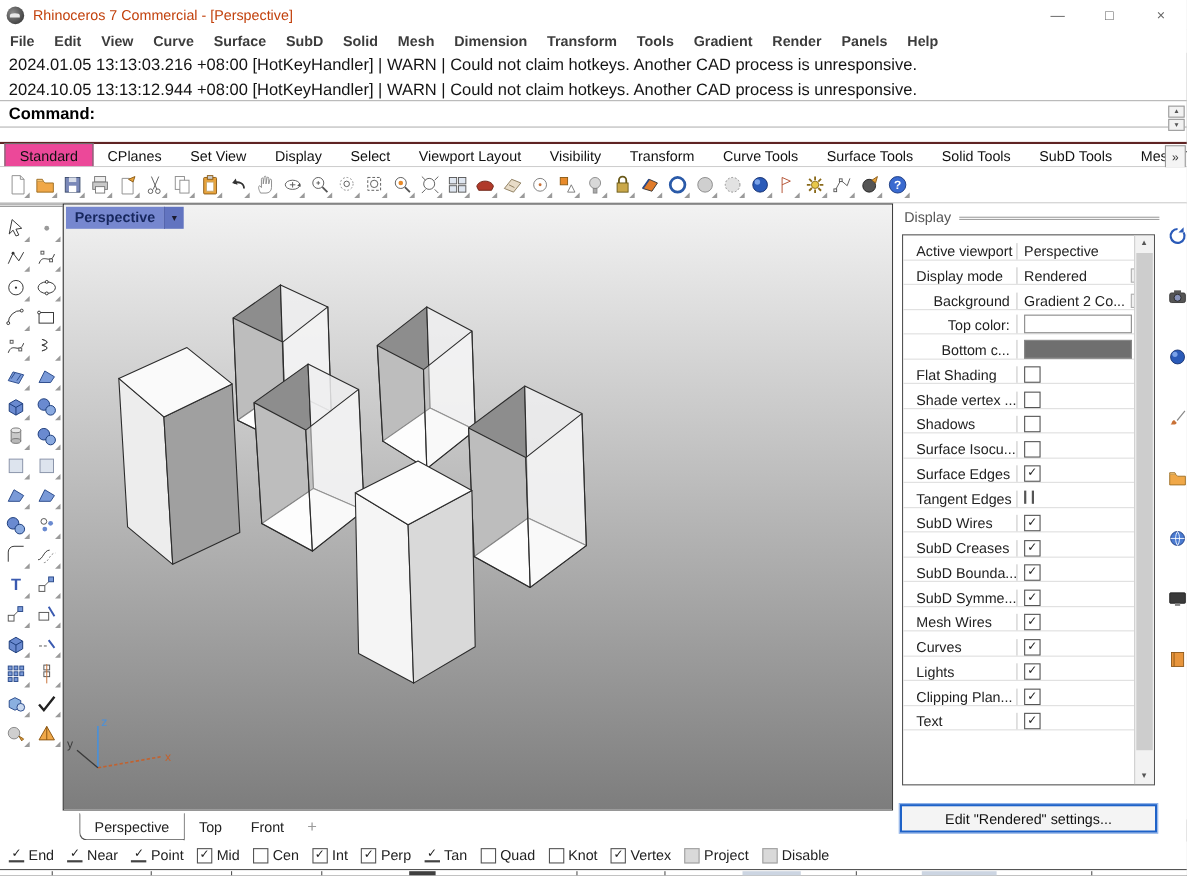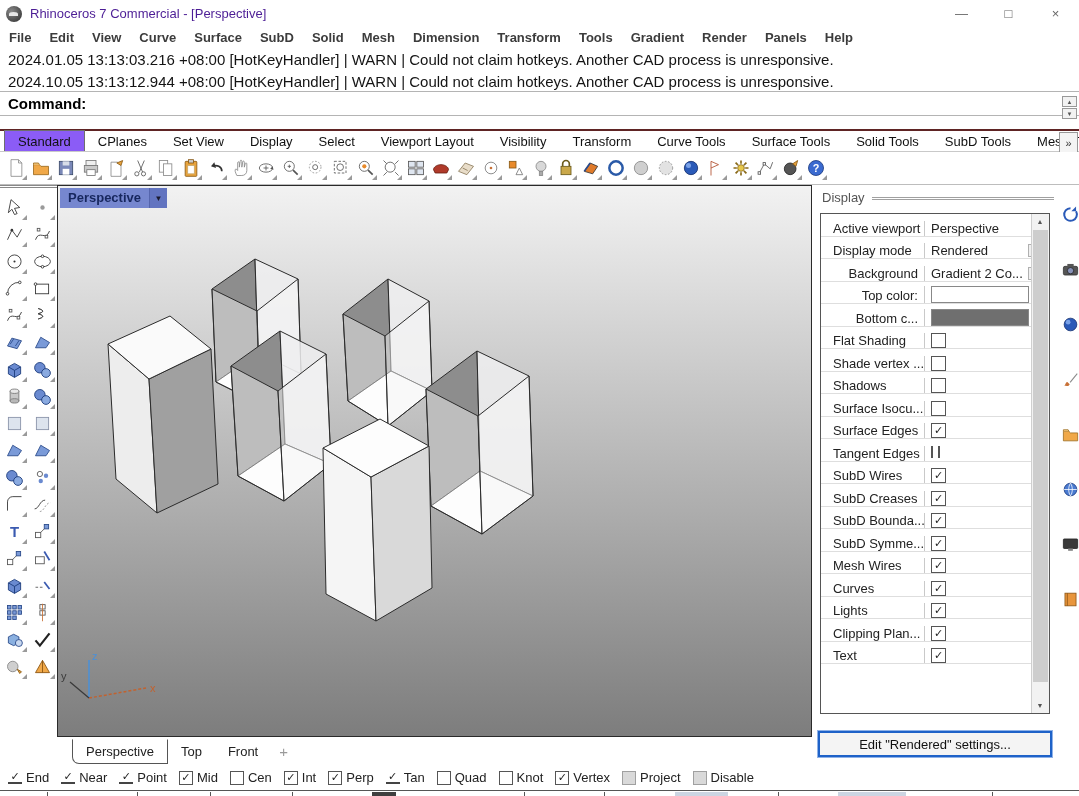--- a/index.html
+++ b/index.html
@@ -3,40 +3,40 @@
 <meta charset="utf-8">
 <style>
   html,body{margin:0;padding:0;background:#777;}
   #app{position:relative;width:1079px;height:796px;background:#fff;overflow:hidden;
        font-family:"Liberation Sans",sans-serif;color:#222;}
   
   .titlebar{position:absolute;left:0;top:0;width:100%;height:27px;display:flex;align-items:center;background:#fff;}
   .rhino-logo{width:16px;height:16px;margin-left:6px;border-radius:50%;
       background:radial-gradient(circle at 35% 35%,#8a8a8a,#2a2a2a);position:relative;}
   .rhino-logo::after{content:"";position:absolute;left:3px;top:6px;width:9px;height:4px;background:#e8e8e8;border-radius:50% 50% 0 0;}
-  .win-title{margin-left:8px;font-size:13px;color:#4c1d95;}
+  .win-title{margin-left:8px;font-size:13px;color:#c2410c;}
   .win-controls{position:absolute;right:0;top:0;height:27px;display:flex;}
   .win-btn{width:47px;height:27px;display:flex;align-items:center;justify-content:center;font-size:13px;color:#666;}
   
   .menubar{position:absolute;left:0;top:27px;width:100%;height:21px;display:flex;align-items:center;font-size:13px;color:#3c3c3c;background:#fff;}
   .menu-item{padding:2px 9px;font-weight:bold;}
   
   .history{position:absolute;left:0;top:48px;width:100%;height:44px;box-sizing:border-box;
       padding:1px 8px 0 8px;font-size:15px;line-height:21.5px;color:#141414;border-bottom:1px solid #b4b4b4;white-space:nowrap;overflow:hidden;}
   .cmdrow{position:absolute;left:0;top:93px;width:100%;height:23px;box-sizing:border-box;
       padding:2px 8px;font-size:15px;font-weight:bold;color:#000;border-bottom:1px solid #b4b4b4;}
   .cmd-scrollbtns{position:absolute;right:2px;top:96px;display:flex;flex-direction:column;gap:1px;}
   .cmd-scrollbtns span{width:13px;height:9px;border:1px solid #999;background:#f2f2f2;font-size:6px;color:#555;
       display:flex;align-items:center;justify-content:center;}
   
   .accentline{position:absolute;left:0;top:129px;width:100%;height:2px;background:#5f2424;}
   .tabsrow{position:absolute;left:0;top:131px;width:100%;height:21px;display:flex;align-items:flex-end;
       font-size:13px;color:#111;background:#fff;border-bottom:1px solid #c9c9c9;box-sizing:border-box;padding-left:4px;}
   .ttab{padding:3px 13px 2px 13px;white-space:nowrap;}
-  .ttab.active{border:1px solid #6e6e6e;border-bottom:none;background:#8b5cf6;}
+  .ttab.active{border:1px solid #6e6e6e;border-bottom:none;background:#ec4899;}
   .tab-overflow{position:absolute;right:1px;top:132px;width:17px;height:19px;border:1px solid #999;background:#f4f4f4;
       font-size:11px;color:#333;display:flex;align-items:center;justify-content:center;}
   
   .toolbar{position:absolute;left:0;top:152px;width:100%;height:33px;display:flex;align-items:center;
       padding-left:3px;box-sizing:border-box;background:#fff;border-bottom:1px solid #bdbdbd;}
   .ticon{width:25px;height:26px;display:flex;align-items:center;justify-content:center;position:relative;}
   .ticon.fly::after{content:"";position:absolute;right:1px;bottom:1px;
       border-left:5px solid transparent;border-bottom:5px solid #9a9a9a;}
   
   .sidebar{position:absolute;left:0;top:185px;width:57px;height:552px;background:#fff;box-sizing:border-box;

